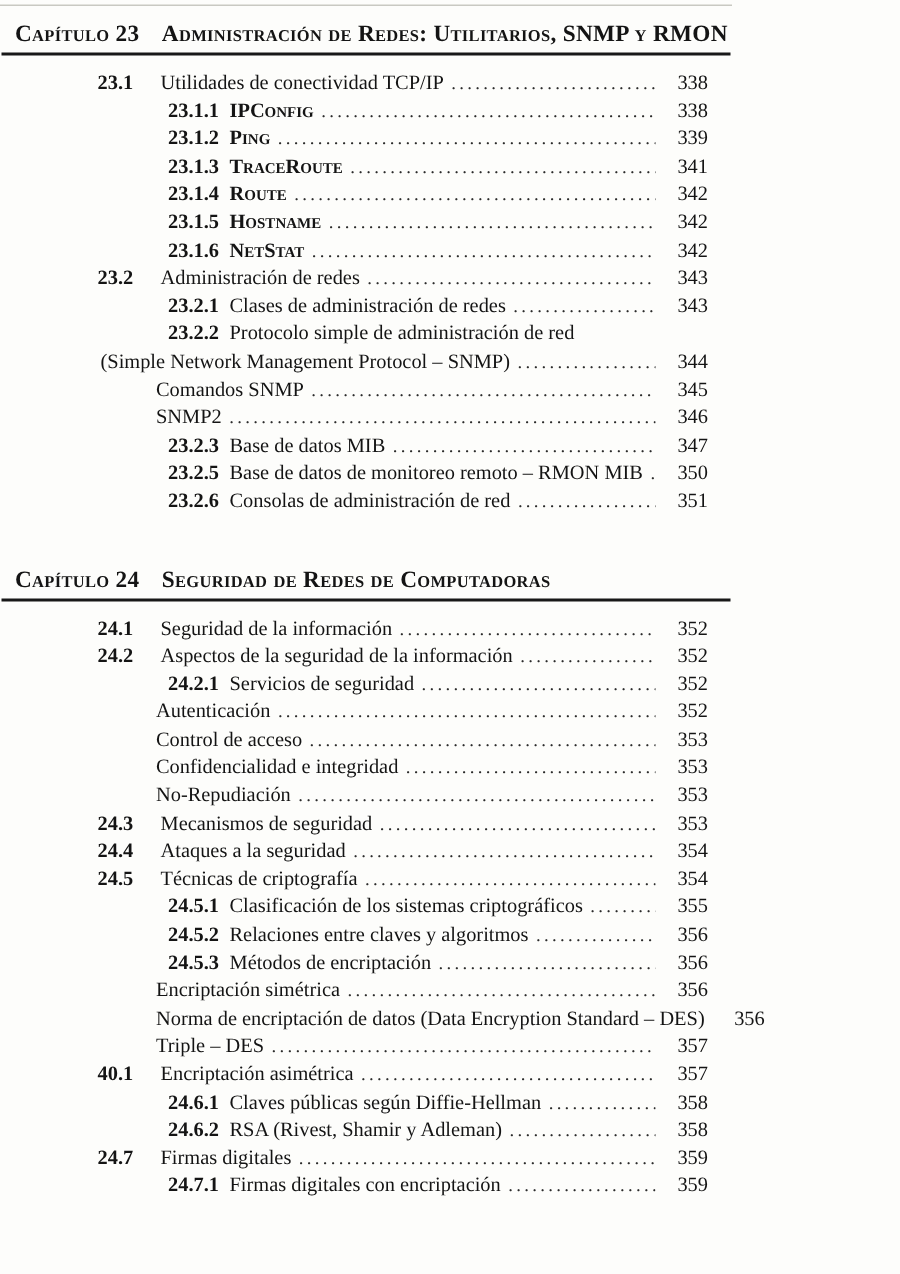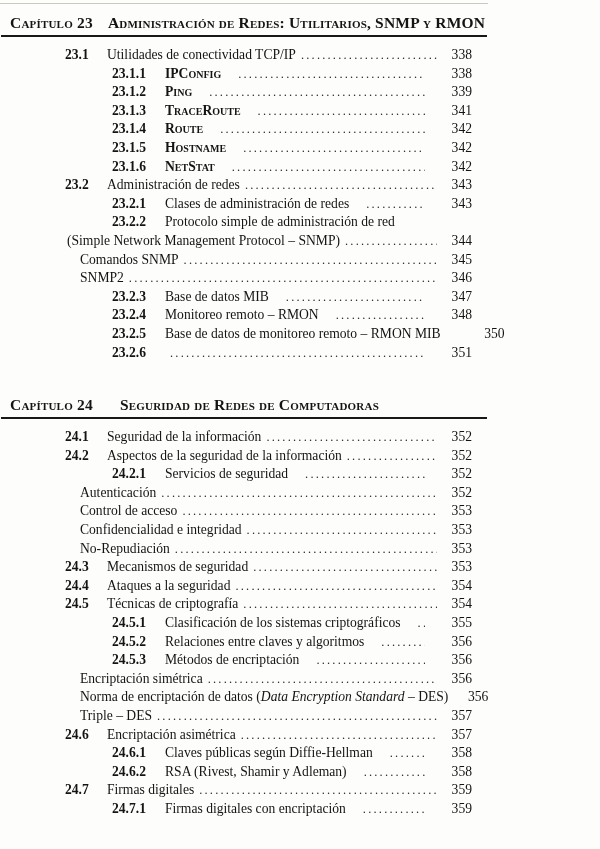--- a/index.html
+++ b/index.html
@@ -25,40 +25,40 @@
     align-items: baseline;
     font-weight: bold;
     font-variant: small-caps;
     font-size: 15.5px;
     line-height: 17px;
     letter-spacing: 0.2px;
     padding: 0 0 4px 9px;
     border-bottom: 2.4px solid #181818;
     margin: 0 1px 9px 1px;
   }
-  .chapter-heading.second { margin-top: 34px; gap: 12px; }
+  .chapter-heading.second { margin-top: 34px; }
   .chapter-label { white-space: nowrap; margin-right: 15px; flex: 0 0 auto; }
   .chapter-title { white-space: nowrap; }
   .row {
     display: flex;
     align-items: baseline;
     line-height: 18.6px;
     font-size: 13.6px;
     padding-right: 16px;
   }
   .lvl1 { padding-left: 65px; }
   .lvl1 .num { flex: 0 0 28px; margin-right: 14px; }
-  .lvl2 { padding-left: 112px; gap: 12px; }
+  .lvl2 { padding-left: 112px; }
   .lvl2 .num { flex: 0 0 37px; margin-right: 4px; }
-  .lvl3 { padding-left: 80px; }
+  .lvl3 { padding-left: 104px; }
   .cont { padding-left: 67px; }
   .num { font-weight: bold; white-space: nowrap; }
   .title { white-space: nowrap; }
   .sc .title { font-variant: small-caps; font-weight: bold; }
-  .it { font-style: italic; }
+  .it { }
   .leader {
     flex: 1 1 auto;
     overflow: hidden;
     white-space: nowrap;
     margin-left: 5px;
     margin-right: 3px;
     color: #2b2b2b;
   }
   .leader::after {
     content: "................................................................................................................................................................";
@@ -151,33 +151,28 @@
         <span class="leader"></span>
         <span class="page-num">346</span>
       </div>
       <div class="row lvl2">
         <span class="num">23.2.3</span>
         <span class="title"><span>Base de datos MIB</span><span class="it"></span><span></span></span>
         <span class="leader"></span>
         <span class="page-num">347</span>
       </div>
       <div class="row lvl2">
-        <span class="num">23.2.4</span>
-        <span class="title"><span>Monitoreo remoto – RMON</span><span class="it"></span><span></span></span>
-        <span class="leader"></span>
-        <span class="page-num">348</span>
-      </div>
-      <div class="row lvl2">
         <span class="num">23.2.5</span>
         <span class="title"><span>Base de datos de monitoreo remoto – RMON MIB</span><span class="it"></span><span></span></span>
         <span class="leader"></span>
         <span class="page-num">350</span>
       </div>
       <div class="row lvl2">
         <span class="num">23.2.6</span>
+        <span class="title"><span>Consolas de administración de red</span><span class="it"></span><span></span></span>
         <span class="leader"></span>
         <span class="page-num">351</span>
       </div>
     </div>
 
   <div class="chapter-heading second">
     <span class="chapter-label">Capítulo 24</span>
     <span class="chapter-title">Seguridad de Redes de Computadoras</span>
   </div>
   <div class="toc-list">
@@ -264,21 +259,21 @@
         <span class="title"><span>Norma de encriptación de datos (</span><span class="it">Data Encryption Standard</span><span> – DES)</span></span>
         <span class="leader"></span>
         <span class="page-num">356</span>
       </div>
       <div class="row lvl3">
         <span class="title"><span>Triple – DES</span><span class="it"></span><span></span></span>
         <span class="leader"></span>
         <span class="page-num">357</span>
       </div>
       <div class="row lvl1">
-        <span class="num">24.6</span>
+        <span class="num">40.1</span>
         <span class="title"><span>Encriptación asimétrica</span><span class="it"></span><span></span></span>
         <span class="leader"></span>
         <span class="page-num">357</span>
       </div>
       <div class="row lvl2">
         <span class="num">24.6.1</span>
         <span class="title"><span>Claves públicas según Diffie-Hellman</span><span class="it"></span><span></span></span>
         <span class="leader"></span>
         <span class="page-num">358</span>
       </div>

